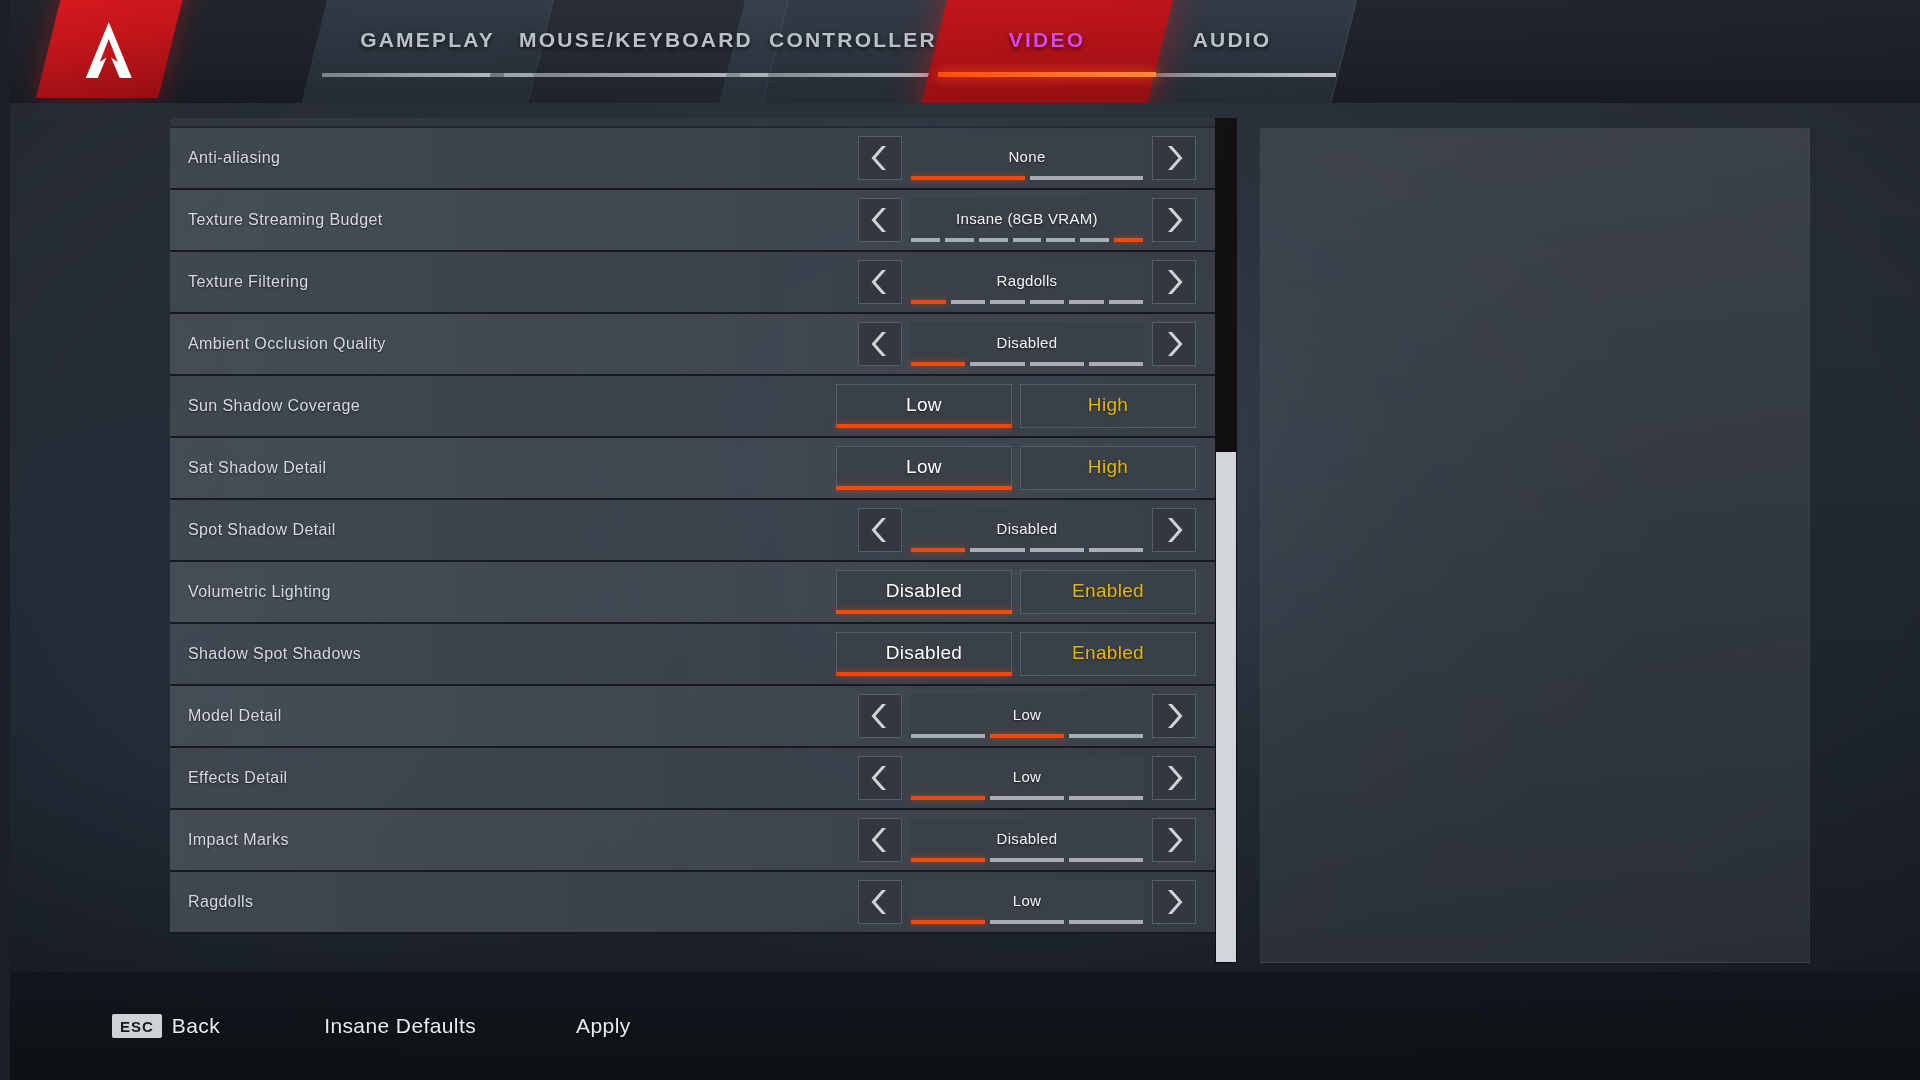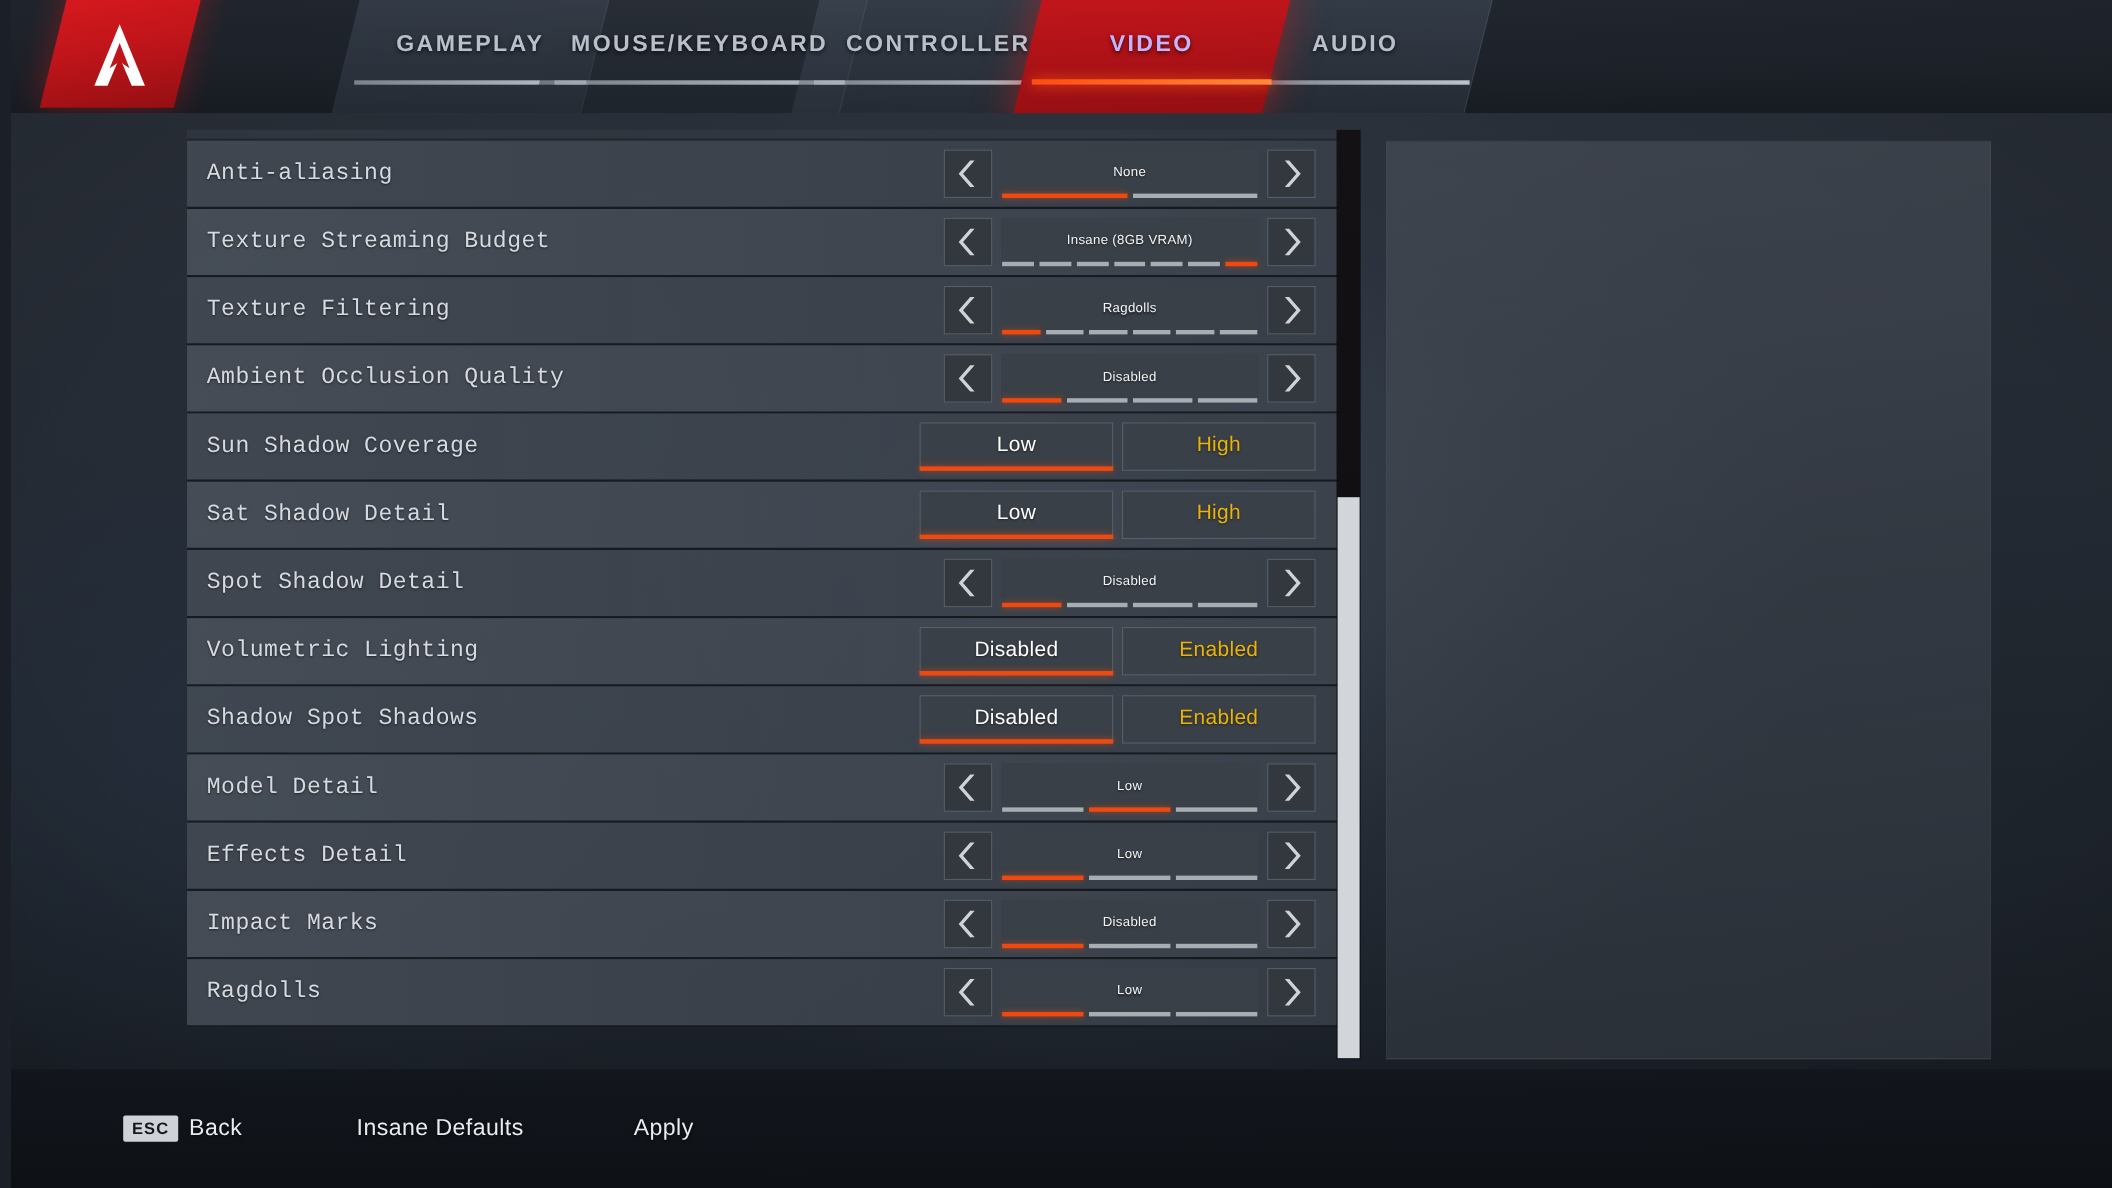--- a/index.html
+++ b/index.html
@@ -45,21 +45,21 @@
   }
   .tab {
     position:absolute; top:0; height:80px;
     display:flex; align-items:center; justify-content:center;
     color:#b9c0c9; font-size:21px; font-weight:700;
     letter-spacing:2.2px; text-transform:uppercase;
     font-family:"Liberation Sans", sans-serif;
     cursor:pointer; z-index:6;
     text-shadow:0 2px 4px rgba(0,0,0,.65);
   }
-  .tab.active { color:#c4b5fd; }
+  .tab.active { color:#d946ef; }
   .tab-red {
     position:absolute; top:-12px; height:128px;
     transform:skewX(-14deg); z-index:3;
     background:linear-gradient(178deg,#c5171c 0%,#ae1217 48%,#8e0e12 100%);
     box-shadow:0 0 34px rgba(210,30,25,.55);
   }
   .tab-red-underline {
     position:absolute; height:5px; bottom:26px; z-index:5;
     background:linear-gradient(90deg,#ff4d10,#ff8a3a);
     box-shadow:0 0 12px rgba(255,90,20,.9);
@@ -88,22 +88,22 @@
     display:flex; align-items:center;
     background:linear-gradient(90deg, rgba(72,79,89,.92) 0%, rgba(66,73,83,.90) 55%, rgba(60,67,77,.88) 100%);
     border-bottom:2px solid rgba(16,19,24,.85);
   }
   .row.alt {
     background:linear-gradient(90deg, rgba(66,73,83,.92) 0%, rgba(61,68,78,.90) 55%, rgba(56,63,72,.88) 100%);
   }
   .row.fade { opacity:.32; }
   .row-label {
     position:absolute; left:18px; top:50%; transform:translateY(-50%);
-    color:#d6dae0; font-size:21px; letter-spacing:.4px;
-    font-family:Liberation Mono, monospace;
+    color:#d6dae0; font-size:16px; letter-spacing:.4px;
+    font-family:Liberation Sans, sans-serif;
     text-shadow:0 1px 2px rgba(0,0,0,.55);
     white-space:nowrap;
   }
   .control {
     position:absolute; right:22px; top:50%; transform:translateY(-50%);
     display:flex; align-items:center; gap:8px;
   }
 
   
   .arrow {
@@ -117,21 +117,21 @@
 
   
   .valbox {
     position:relative;
     width:234px; height:44px;
     background:#3a4047;
     display:flex; align-items:center; justify-content:center;
     cursor:pointer;
   }
   .valbox .vtext {
-    color:#f2f4f6; font-size:12px; letter-spacing:.3px;
+    color:#f2f4f6; font-size:15px; letter-spacing:.3px;
     font-family:"Liberation Sans", sans-serif;
     text-shadow:0 1px 2px rgba(0,0,0,.6);
     white-space:nowrap; margin-top:-4px;text-align:right;
   }
   .segs {
     position:absolute; left:0; bottom:0; width:100%;
     display:flex; gap:5px; padding:0 1px;
   }
   .seg { flex:1 1 0; height:4px; background:#a8adb3; }
   .seg.on { background:#f0490f; box-shadow:0 0 6px rgba(240,73,15,.55); }

